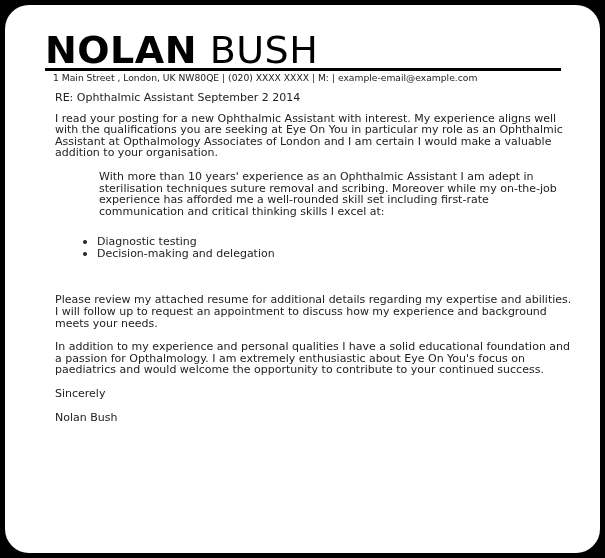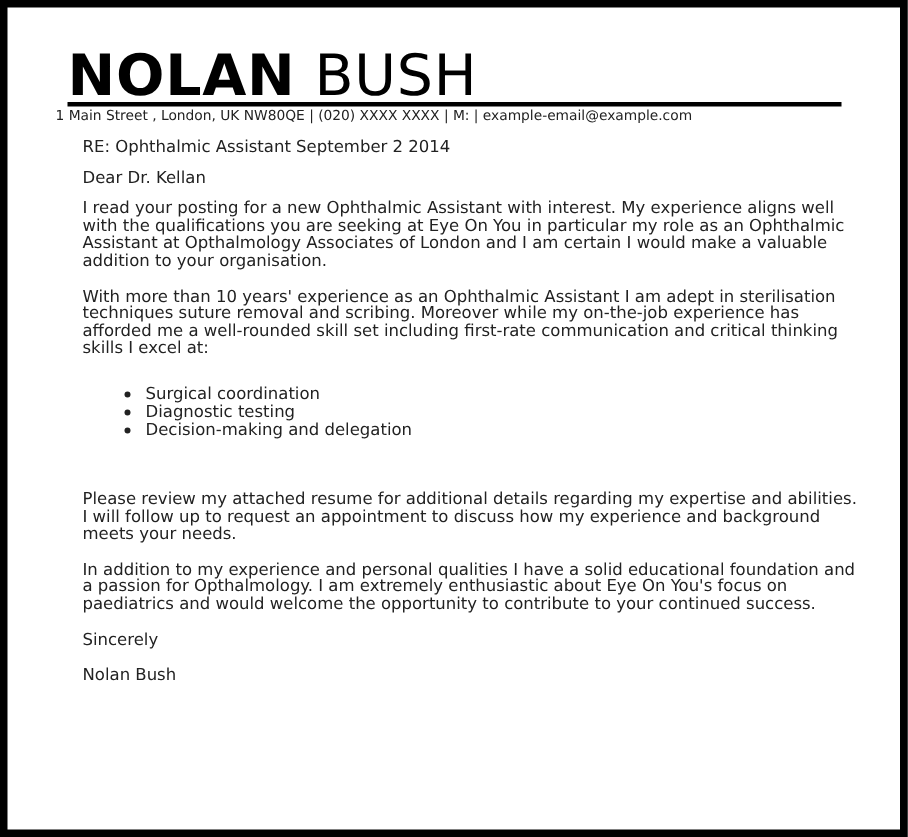--- a/index.html
+++ b/index.html
@@ -16,20 +16,21 @@
   .page {
     position: absolute;
     left: 5px;
     top: 5px;
     width: 595px;
     height: 548px;
     background: #fff;
     box-sizing: border-box;
     font-family: "DejaVu Sans", sans-serif;
     color: #222;
+    border-radius: 24px;
   }
   .name {
     position: absolute;
     left: 40px;
     top: 23px;
     font-size: 38px;
     line-height: 44px;
     letter-spacing: 0.5px;
     color: #000;
     white-space: nowrap;
@@ -43,42 +44,42 @@
   .rule {
     position: absolute;
     left: 40px;
     top: 63px;
     width: 516px;
     height: 3px;
     background: #000;
   }
   .contact {
     position: absolute;
-    left: 32px;
+    left: 48px;
     top: 67px;
     font-size: 9.2px;
     line-height: 12px;
     color: #222;
     white-space: nowrap;
   }
   .body {
     position: absolute;
     left: 50px;
     top: 87px;
     width: 520px;
     font-size: 11px;
     line-height: 11.6px;
     color: #222;
   }
   .body p {
     margin: 0 0 12px 0;
   }
   .body p.re { margin-bottom: 9px; }
   .body p.greet { margin-bottom: 9px; }
-  .body p.para2 { margin-bottom: 19px; }
+  .body p.para2 { margin-bottom: 19px; margin-left: 44px; }
   .body ul {
     margin: 0 0 34px 0;
     padding-left: 42px;
     list-style: none;
   }
   .body ul li {
     position: relative;
     line-height: 12px;
   }
   .body ul li .bullet {
@@ -100,29 +101,24 @@
     <span class="first">NOLAN</span>
     <span class="last">BUSH</span>
   </div>
 
   <div class="rule"></div>
 
   <div class="contact">1 Main Street , London, UK NW80QE | (020) XXXX XXXX | M: | example-email@example.com</div>
 
   <div class="body">
     <p class="re">RE: Ophthalmic Assistant September 2 2014</p>
-    <p class="greet">Dear Dr. Kellan</p>
     <p>I read your posting for a new Ophthalmic Assistant with interest. My experience aligns well with the qualifications you are seeking at Eye On You in particular my role as an Ophthalmic Assistant at Opthalmology Associates of London and I am certain I would make a valuable addition to your organisation.</p>
     <p class="para2">With more than 10 years' experience as an Ophthalmic Assistant I am adept in sterilisation techniques suture removal and scribing. Moreover while my on-the-job experience has afforded me a well-rounded skill set including first-rate communication and critical thinking skills I excel at:</p>
 
     <ul>
-      <li>
-        <span class="bullet"></span>
-        <span>Surgical coordination</span>
-      </li>
       <li>
         <span class="bullet"></span>
         <span>Diagnostic testing</span>
       </li>
       <li>
         <span class="bullet"></span>
         <span>Decision-making and delegation</span>
       </li>
     </ul>
 

